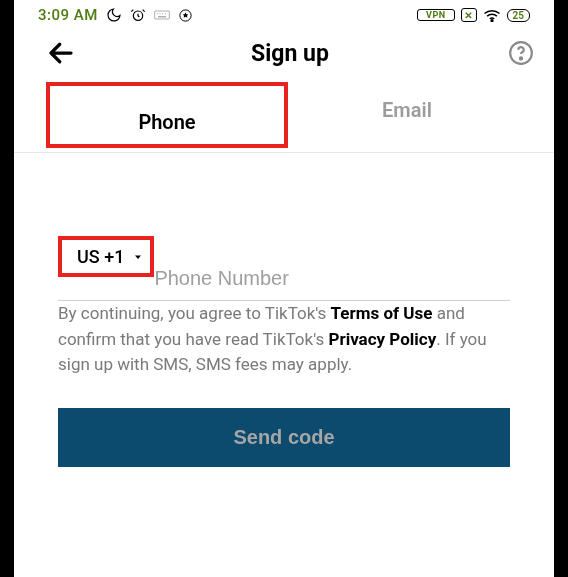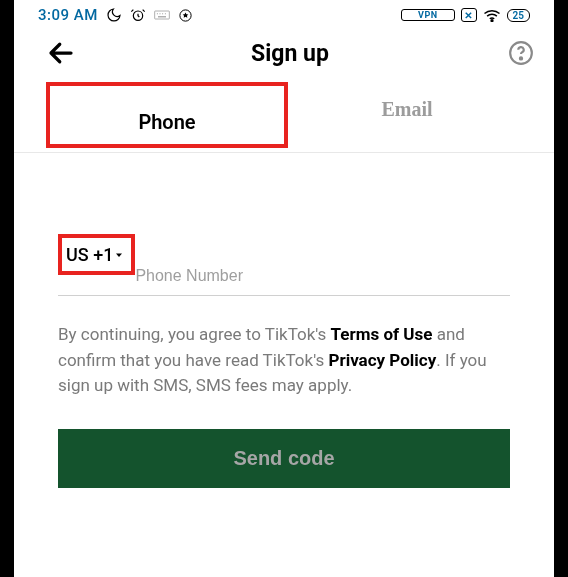--- a/index.html
+++ b/index.html
@@ -11,21 +11,21 @@
       position: relative;
       border-left: 14px solid #000;
       border-right: 14px solid #000;
     }
     .status-bar {
       display: flex;
       justify-content: space-between;
       align-items: center;
       padding: 6px 24px 4px 24px;
       font-size: 15px;
-      color: #0369a1;
+      color: #4d7c0f;
     }
     .status-left { display: flex; align-items: center; gap: 8px; }
     .status-right { display: flex; align-items: center; gap: 6px; }
     .status-icon { display: inline-flex; align-items: center; }
     .time { font-weight: 500; letter-spacing: 0.5px; }
 
     .header {
       display: flex;
       align-items: center;
       justify-content: space-between;
@@ -47,80 +47,79 @@
       font-size: 20px;
       font-weight: 600;
       cursor: pointer;
     }
     .tab.active {
       color: #000;
       border: 4px solid #e8231f;
       margin: 0 2px 4px 2px;
       padding: 24px 0 10px 0;
     }
-    .tab.inactive { color: #9c9c9c; font-family: Liberation Serif, serif; }
+    .tab.inactive { color: #9c9c9c; }
 
     .content { padding: 70px 44px 0 44px; }
 
     .phone-row {
       display: flex;
       align-items: center;
       border-bottom: 1px solid #d0d0d0;
       padding-bottom: 10px;
     }
     .country-sel {
       display: flex;
       align-items: center;
-      gap: 0;
+      gap: 8px;
       border: 4px solid #e8231f;
-      padding: 6px 6px 6px 4px;
+      padding: 6px 6px 6px 15px;
       font-size: 18px;
       font-weight: 500;
       color: #000;
       cursor: pointer;
     }
     .phone-input {
       flex: 1;
       border: none;
       outline: none;
-      font-size: 16px;
+      font-size: 20px;
       color: #000;
       padding-left: 0;
       background: transparent;
       margin-top: 44px;
     }
     .phone-input::placeholder { color: #9e9e9e; }
 
     .legal {
-      margin-top: 26px;
       font-size: 17px;
       line-height: 1.5;
       color: #7a7a7a;
     }
     .legal .bold { font-weight: 700; color: #000; }
 
     .send-btn {
       margin-top: 30px;
       width: 100%;
-      background: #14532d;
+      background: #0c4a6e;
       color: #a6a6a6;
       font-size: 20px;
       font-weight: 700;
       text-align: center;
       padding: 18px 15px;
       border: none;
       cursor: pointer;
     }
 
     .vpn-box {
       border: 1.3px solid #000;
       border-radius: 3px;
       font-size: 9px;
       font-weight: 700;
-      padding: 0 16px;
+      padding: 0 8px;
       letter-spacing: 0.5px;
     }
     .batt-box {
       border: 1.3px solid #000;
       border-radius: 6px;
       font-size: 10px;
       font-weight: 600;
       padding: 0 5px;
     }
     .x-box {

